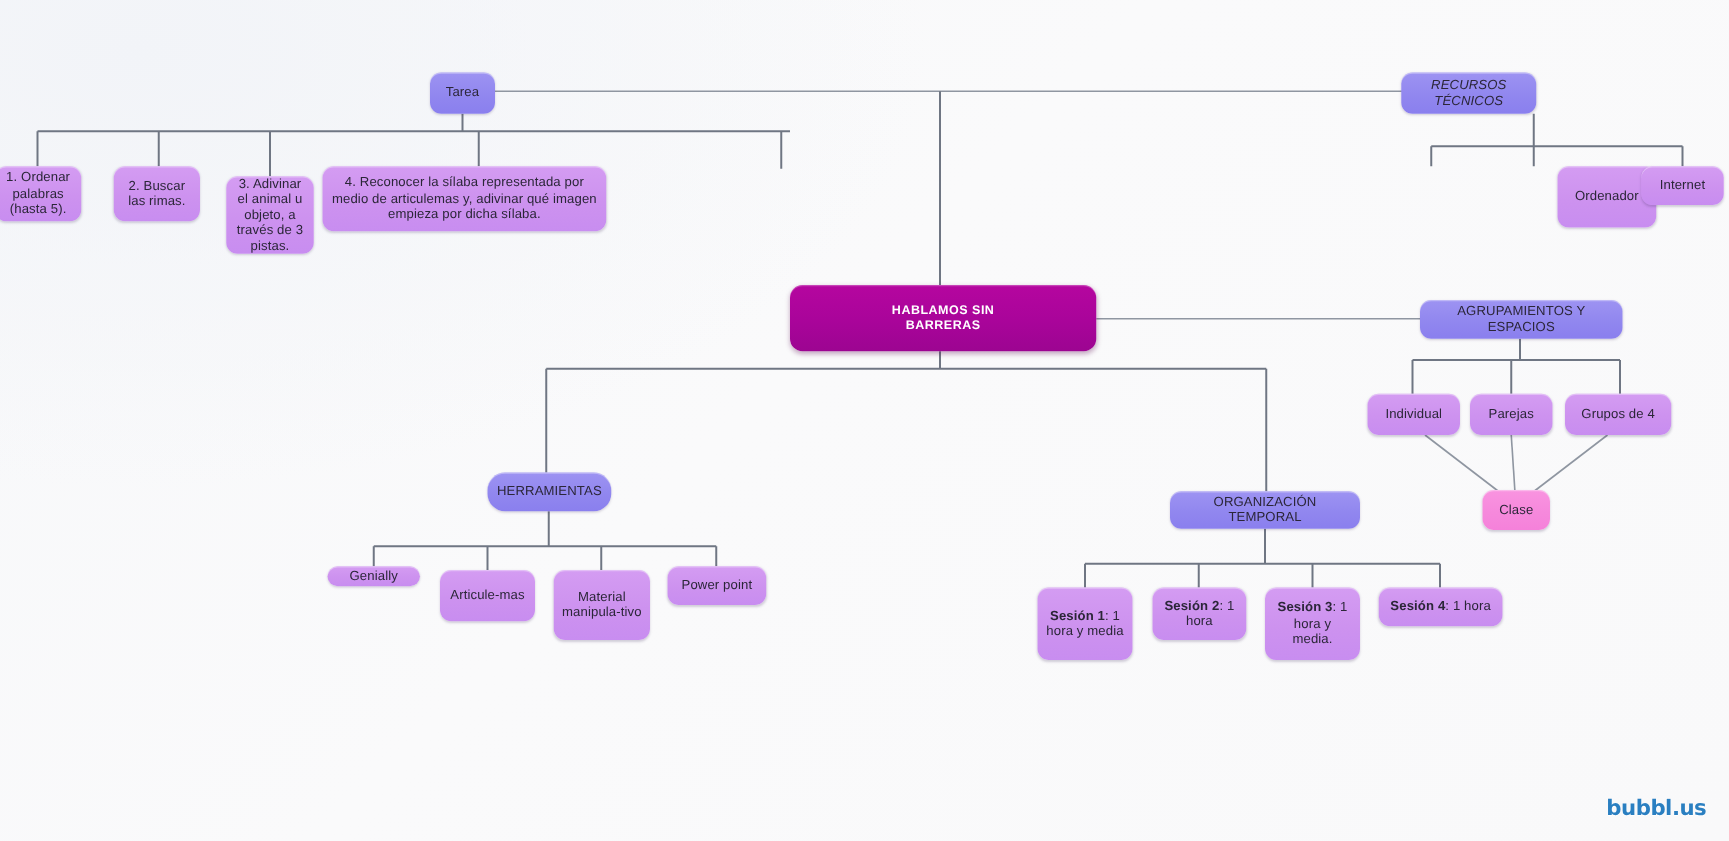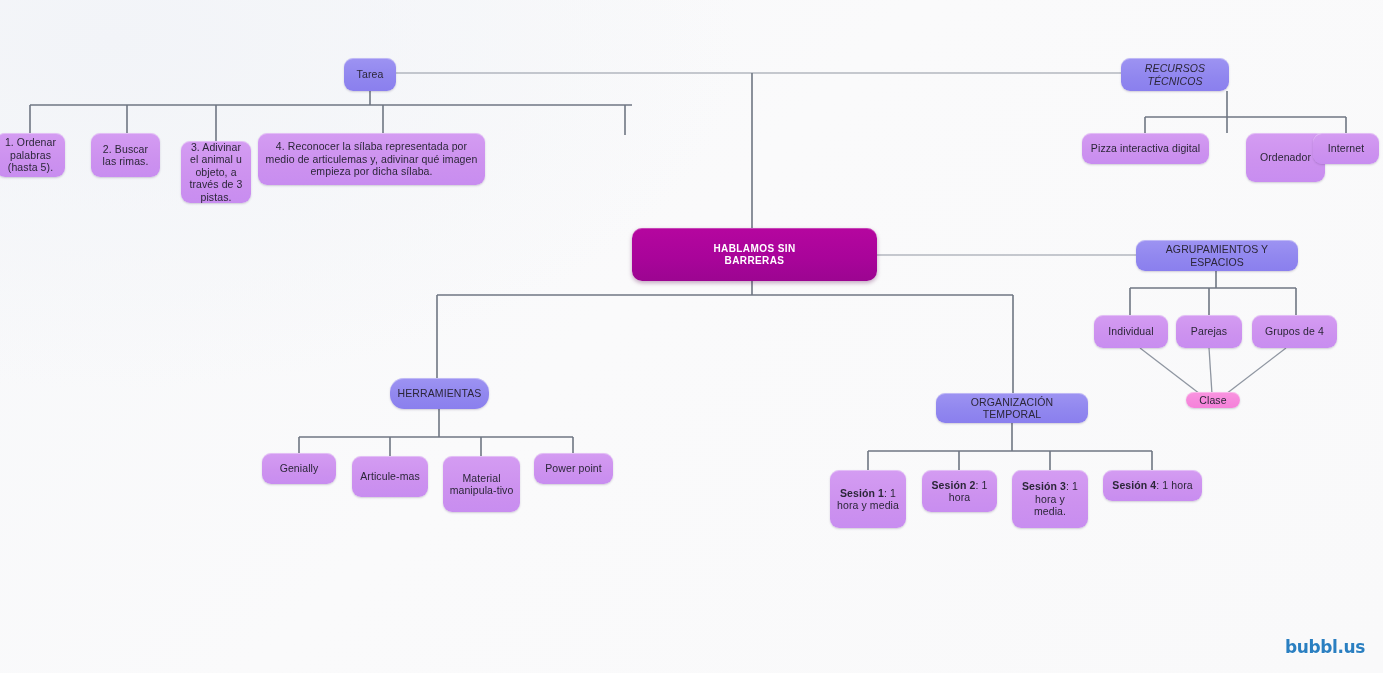--- a/index.html
+++ b/index.html
@@ -164,34 +164,31 @@
   <div class="node n-leaf" style="left:181px; top:141px; width:70px; height:62px;">
     <span>3. Adivinar el animal u objeto, a través de 3 pistas.</span>
   </div>
   <div class="node n-leaf" style="left:258px; top:133px; width:227px; height:52px;">
     <span>4. Reconocer la sílaba representada por medio de articulemas y, adivinar qué imagen empieza por dicha sílaba.</span>
   </div>
 
   <div class="node n-cat" style="left:1121px; top:58px; width:108px; height:33px;font-style:italic;">
     <span>RECURSOS TÉCNICOS</span>
   </div>
-  <div class="node n-leaf" style="left:1082px; top:133px; width:127px; height:31px;">
-    <span>Pizza interactiva digital</span>
-  </div>
   <div class="node n-leaf" style="left:1222px; top:133px; width:79px; height:49px;margin-left:24px;">
     <span>Ordenador</span>
   </div>
   <div class="node n-leaf" style="left:1313px; top:133px; width:66px; height:31px;">
     <span>Internet</span>
   </div>
 
   <div class="node n-cat" style="left:390px; top:378px; width:99px; height:31px;border-radius:14px;">
     <span>HERRAMIENTAS</span>
   </div>
-  <div class="node n-leaf" style="left:262px; top:453px; width:74px; height:31px;">
+  <div class="node n-leaf" style="left:262px; top:453px; width:74px; height:16px;">
     <span>Genially</span>
   </div>
   <div class="node n-leaf" style="left:352px; top:456px; width:76px; height:41px;">
     <span>Articule-mas</span>
   </div>
   <div class="node n-leaf" style="left:443px; top:456px; width:77px; height:56px;">
     <span>Material manipula-tivo</span>
   </div>
   <div class="node n-leaf" style="left:534px; top:453px; width:79px; height:31px;">
     <span>Power point</span>
@@ -218,19 +215,19 @@
   </div>
   <div class="node n-leaf" style="left:1094px; top:315px; width:74px; height:33px;">
     <span>Individual</span>
   </div>
   <div class="node n-leaf" style="left:1176px; top:315px; width:66px; height:33px;">
     <span>Parejas</span>
   </div>
   <div class="node n-leaf" style="left:1252px; top:315px; width:85px; height:33px;">
     <span>Grupos de 4</span>
   </div>
-  <div class="node n-accent" style="left:1186px; top:392px; width:54px; height:16px;">
+  <div class="node n-accent" style="left:1186px; top:392px; width:54px; height:32px;">
     <span>Clase</span>
   </div>
 
   <div id="brand">bubbl.us</div>
 
 </div>
 
 </body></html>

